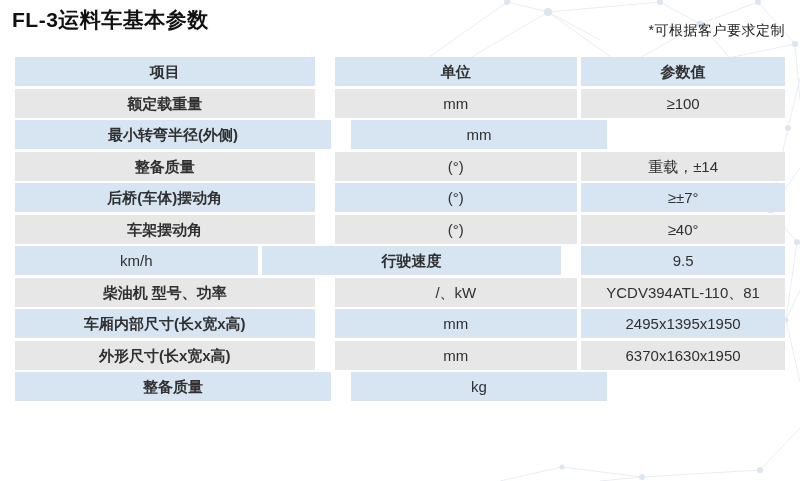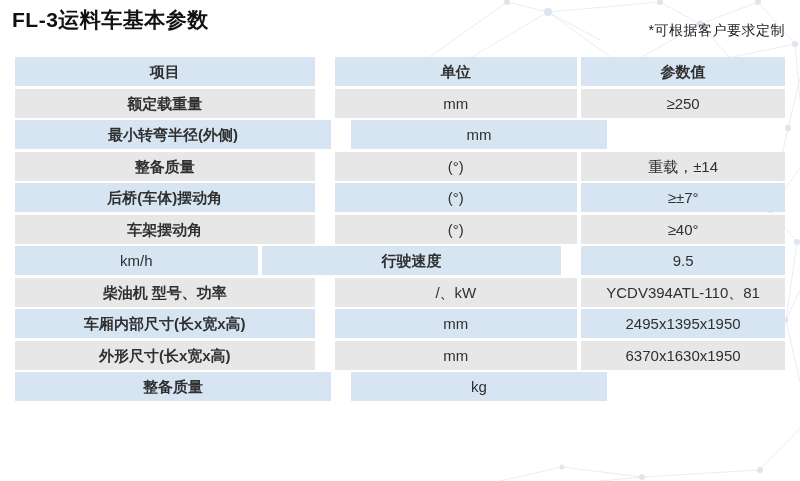--- a/index.html
+++ b/index.html
@@ -83,21 +83,21 @@
     <div class="spec-table">
       <div class="trow thead">
         <div class="cell c1">项目</div>
         <div class="cell c2">单位</div>
         <div class="cell c3">参数值</div>
       </div>
       <div class="tbody">
           <div class="trow">
             <div class="cell c1">额定载重量</div>
             <div class="cell c2">mm</div>
-            <div class="cell c3">≥250</div>
+            <div class="cell c3">≥100</div>
           </div>
           <div class="trow">
             <div class="cell c1">最小转弯半径(外侧)</div>
             <div class="cell c2">mm</div>
           </div>
           <div class="trow">
             <div class="cell c1">整备质量</div>
             <div class="cell c2">(°)</div>
             <div class="cell c3">重载，±14</div>
           </div>

